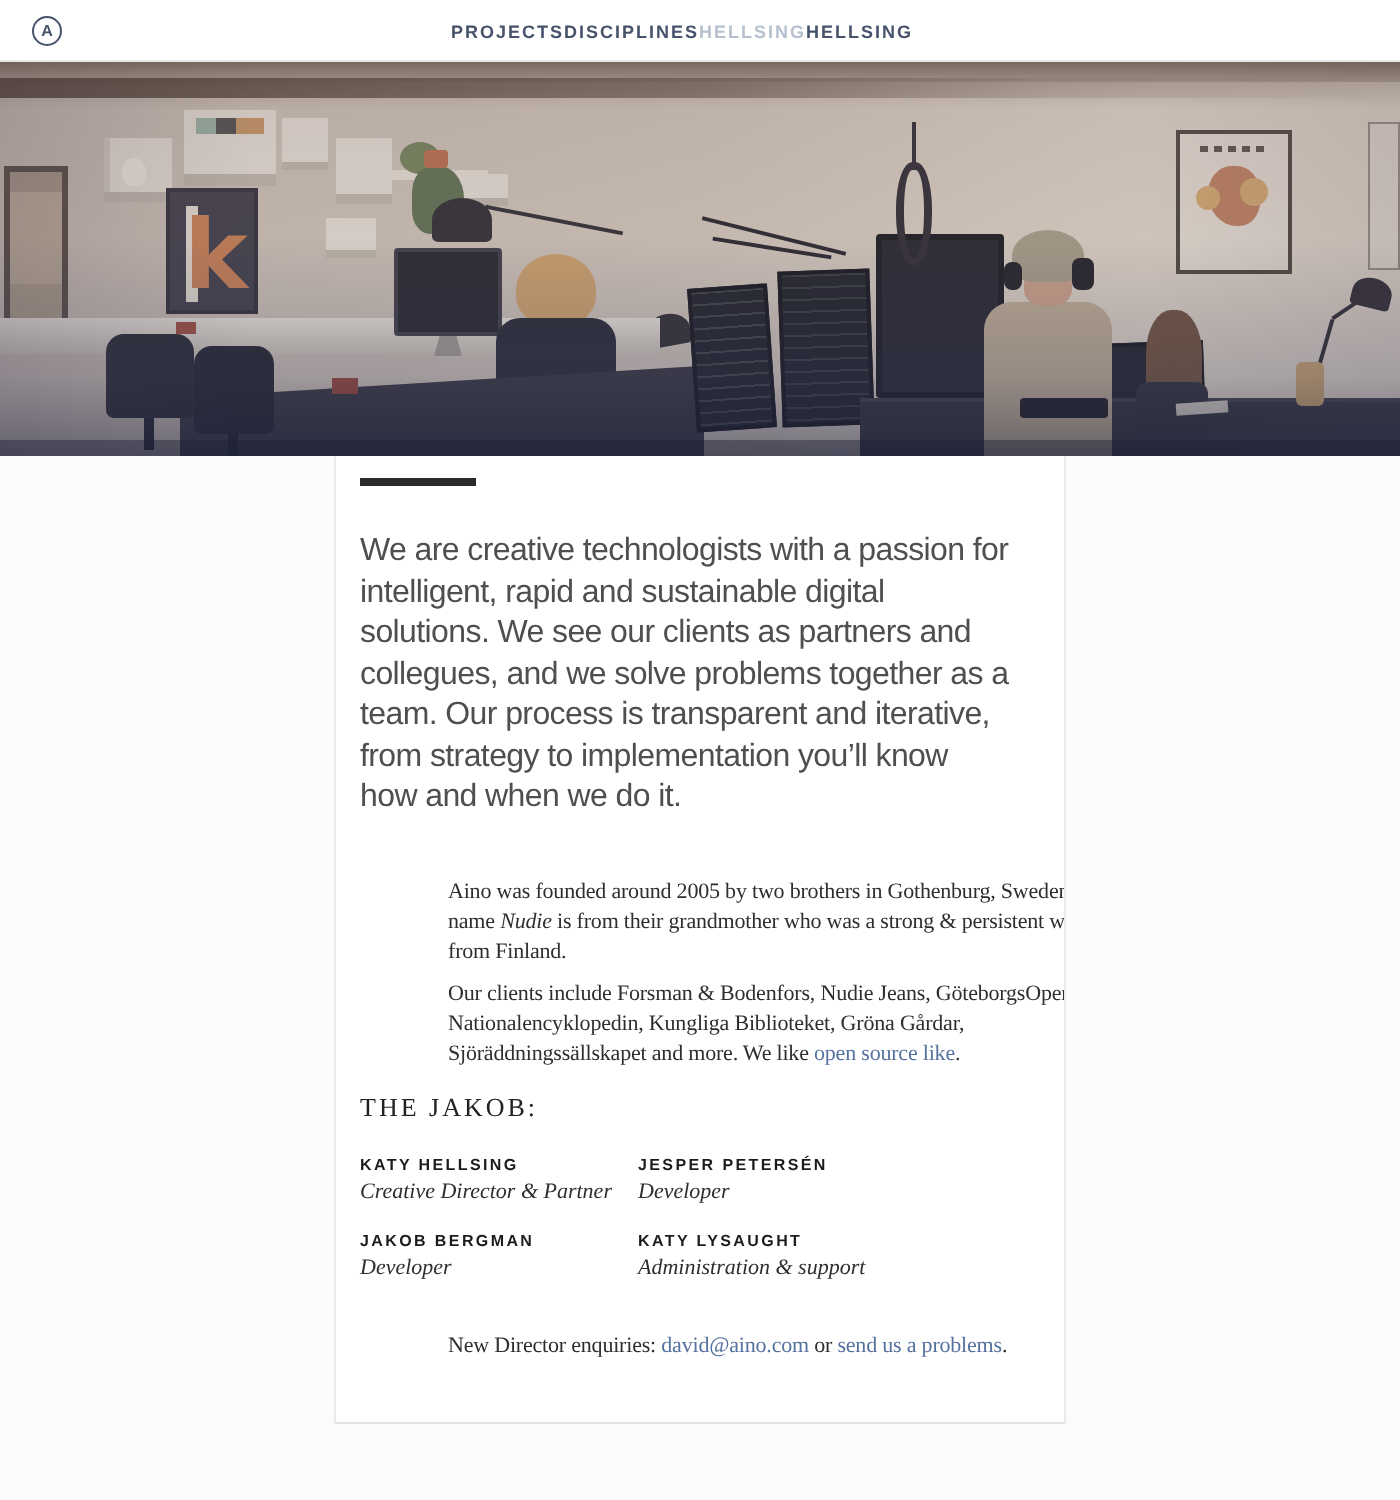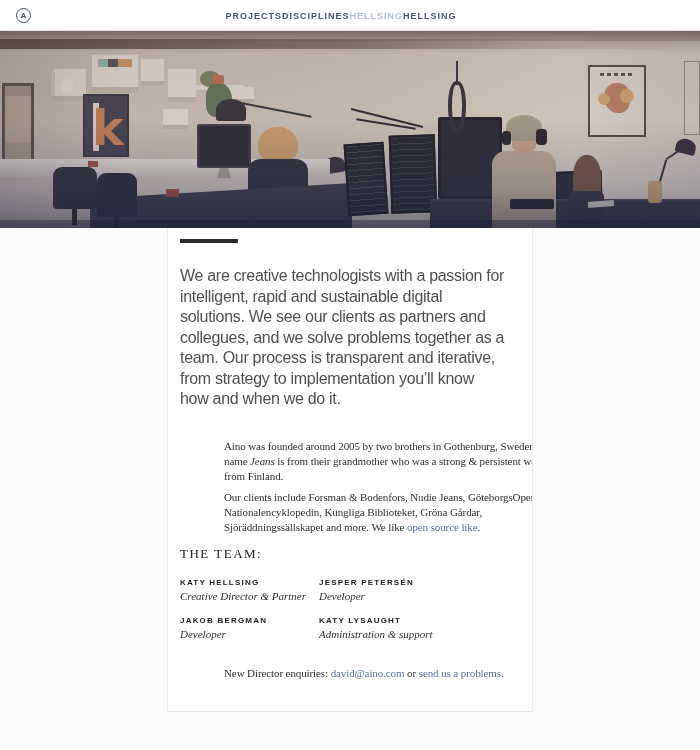--- a/index.html
+++ b/index.html
@@ -199,28 +199,28 @@
 
   <p class="intro">We are creative technologists with a passion for
 intelligent, rapid and sustainable digital
 solutions. We see our clients as partners and
 collegues, and we solve problems together as a
 team. Our process is transparent and iterative,
 from strategy to implementation you’ll know
 how and when we do it.</p>
 
   <p class="serif about"><span>Aino was founded around 2005 by two brothers in Gothenburg, Sweden. The
-name </span><i>Jeans</i><span> is from their grandmother who was a strong &amp; persistent woman
+name </span><i>Nudie</i><span> is from their grandmother who was a strong &amp; persistent woman
 from Finland.</span></p>
 
   <p class="serif clients"><span>Our clients include Forsman &amp; Bodenfors, Nudie Jeans, GöteborgsOperan,
 Nationalencyklopedin, Kungliga Biblioteket, Gröna Gårdar,
 Sjöräddningssällskapet and more. We like </span><a>open source like</a><span>.</span></p>
 
-  <h3 class="team-heading">THE TEAM:</h3>
+  <h3 class="team-heading">THE JAKOB:</h3>
 
   <div class="team-grid">
     <div class="member">
       <div class="m-name">KATY HELLSING</div>
       <div class="m-role">Creative Director &amp; Partner</div>
     </div>
     <div class="member">
       <div class="m-name">JESPER PETERSÉN</div>
       <div class="m-role">Developer</div>
     </div>

